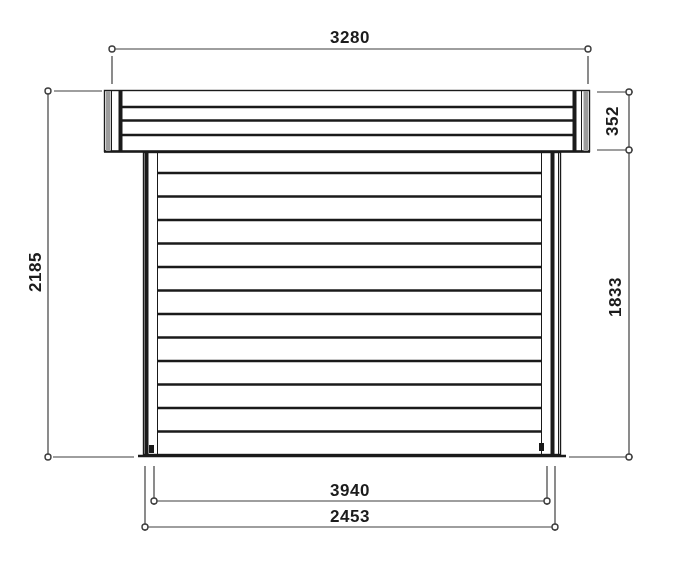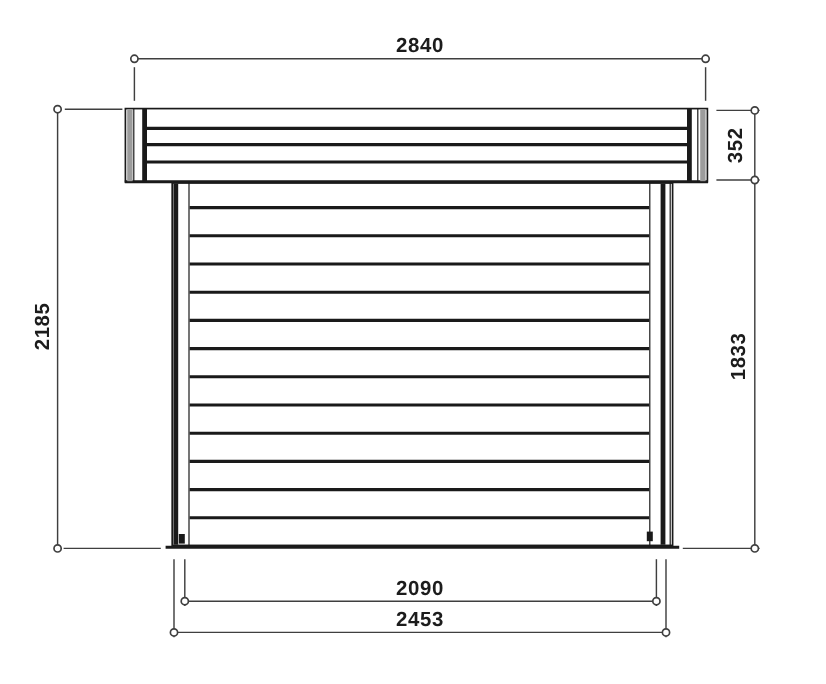--- a/index.html
+++ b/index.html
@@ -119,25 +119,25 @@
 
     <g>
       <line class="dim" x1="145" y1="466" x2="145" y2="531"></line>
       <line class="dim" x1="555" y1="466" x2="555" y2="531"></line>
       <line class="dim" x1="145" y1="527" x2="555" y2="527"></line>
       <circle class="endpoint" cx="145" cy="527" r="3"></circle>
       <circle class="endpoint" cx="555" cy="527" r="3"></circle>
     </g>
   </svg>
 
-  <div class="dim-label" style="left:300px; top:29px;">2840</div>
+  <div class="dim-label" style="left:300px; top:29px;">3280</div>
 
   <div class="dim-label v" style="left:578px; top:112px;">352</div>
 
   <div class="dim-label v" style="left:1px; top:263px;">2185</div>
 
   <div class="dim-label v" style="left:581px; top:288px;">1833</div>
 
-  <div class="dim-label" style="left:300px; top:482px;">2090</div>
+  <div class="dim-label" style="left:300px; top:482px;">3940</div>
 
   <div class="dim-label" style="left:300px; top:508px;text-align:center;">2453</div>
 
 </div>
 
 </body></html>

